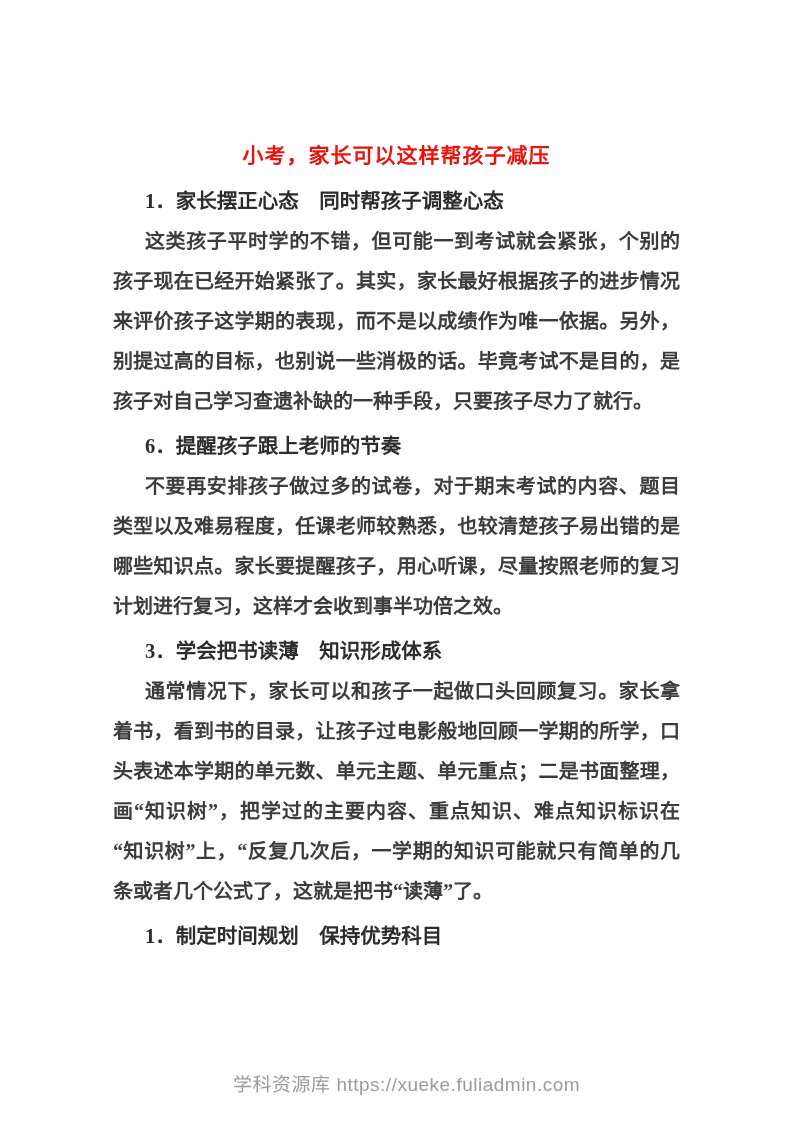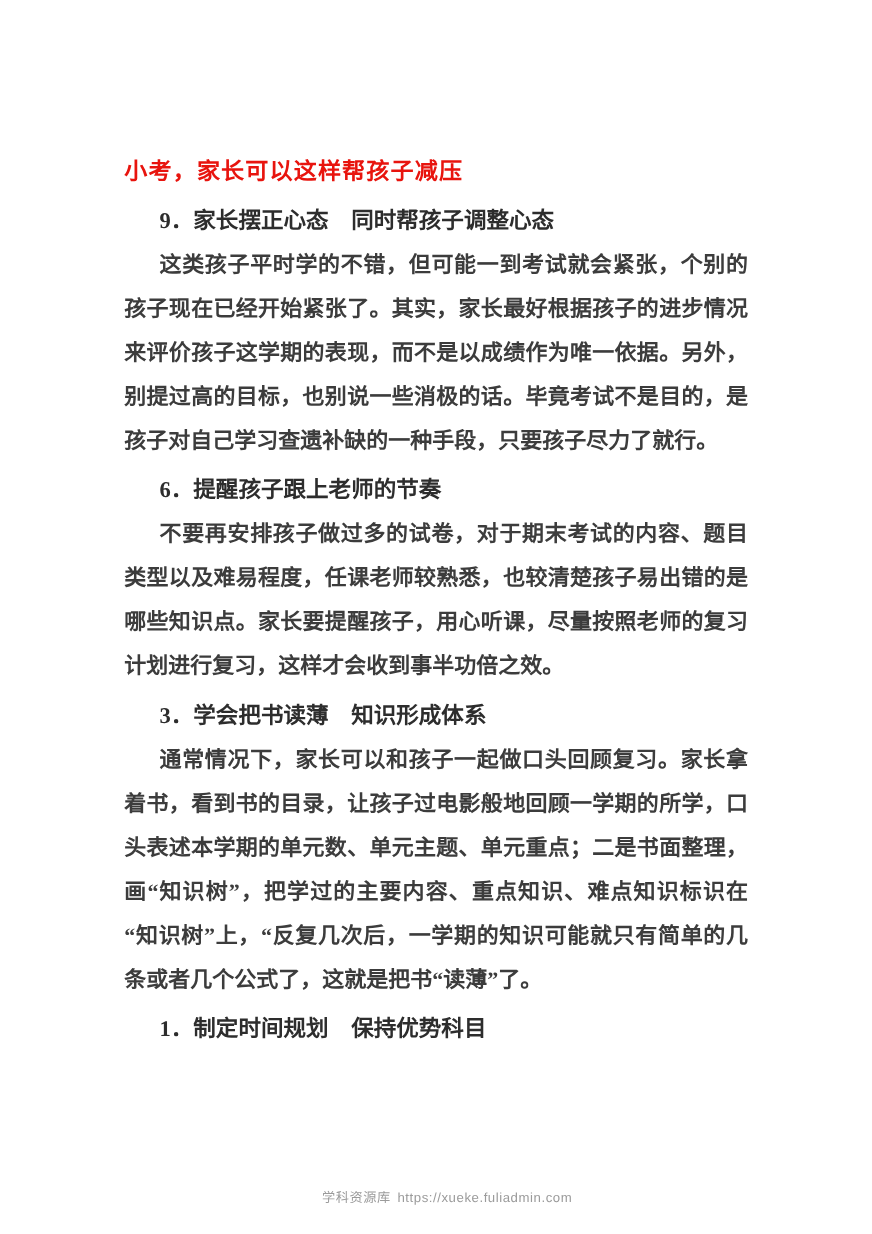--- a/index.html
+++ b/index.html
@@ -20,21 +20,21 @@
     height: 1122px;
     margin: 0 auto;
     background: var(--page-bg);
     box-sizing: border-box;
     padding: 136px 113px 0 113px;
     overflow: hidden;
     font-family: "Liberation Serif", "DejaVu Serif", serif;
   }
   .doc-title {
     margin: 0;
-    text-align: left;
+    text-align: center;
     font-size: 21px;
     font-weight: 700;
     line-height: 40px;
     color: var(--title-color);
     letter-spacing: 1px;
   }
   .doc-section { margin: 0; }
   .sec-heading {
     margin: 5px 0 0 0;
     font-size: 20.5px;
@@ -54,36 +54,36 @@
     text-indent: 32px;
     font-weight: bold;
   }
   .page-footer {
     position: absolute;
     left: 0;
     right: 0;
     bottom: 26px;
     text-align: center;
     font-family: "Liberation Sans", "DejaVu Sans", sans-serif;
-    font-size: 12px;
+    font-size: 19px;
     color: var(--footer-color);
     letter-spacing: 0.5px;
     margin-left: 20px;
   }
   .page-footer .footer-site { margin-right: 6px; }
 </style>
 </head>
 <body>
 
 <div class="page">
   <h1 class="doc-title">小考，家长可以这样帮孩子减压</h1>
 
   <div id="sections">
   <section class="doc-section">
-    <h2 class="sec-heading">9．家长摆正心态　同时帮孩子调整心态</h2>
+    <h2 class="sec-heading">1．家长摆正心态　同时帮孩子调整心态</h2>
     <p class="sec-paragraph">这类孩子平时学的不错，但可能一到考试就会紧张，个别的孩子现在已经开始紧张了。其实，家长最好根据孩子的进步情况来评价孩子这学期的表现，而不是以成绩作为唯一依据。另外，别提过高的目标，也别说一些消极的话。毕竟考试不是目的，是孩子对自己学习查遗补缺的一种手段，只要孩子尽力了就行。</p>
   </section>
 
   <section class="doc-section">
     <h2 class="sec-heading">6．提醒孩子跟上老师的节奏</h2>
     <p class="sec-paragraph">不要再安排孩子做过多的试卷，对于期末考试的内容、题目类型以及难易程度，任课老师较熟悉，也较清楚孩子易出错的是哪些知识点。家长要提醒孩子，用心听课，尽量按照老师的复习计划进行复习，这样才会收到事半功倍之效。</p>
   </section>
 
   <section class="doc-section">
     <h2 class="sec-heading">3．学会把书读薄　知识形成体系</h2>

